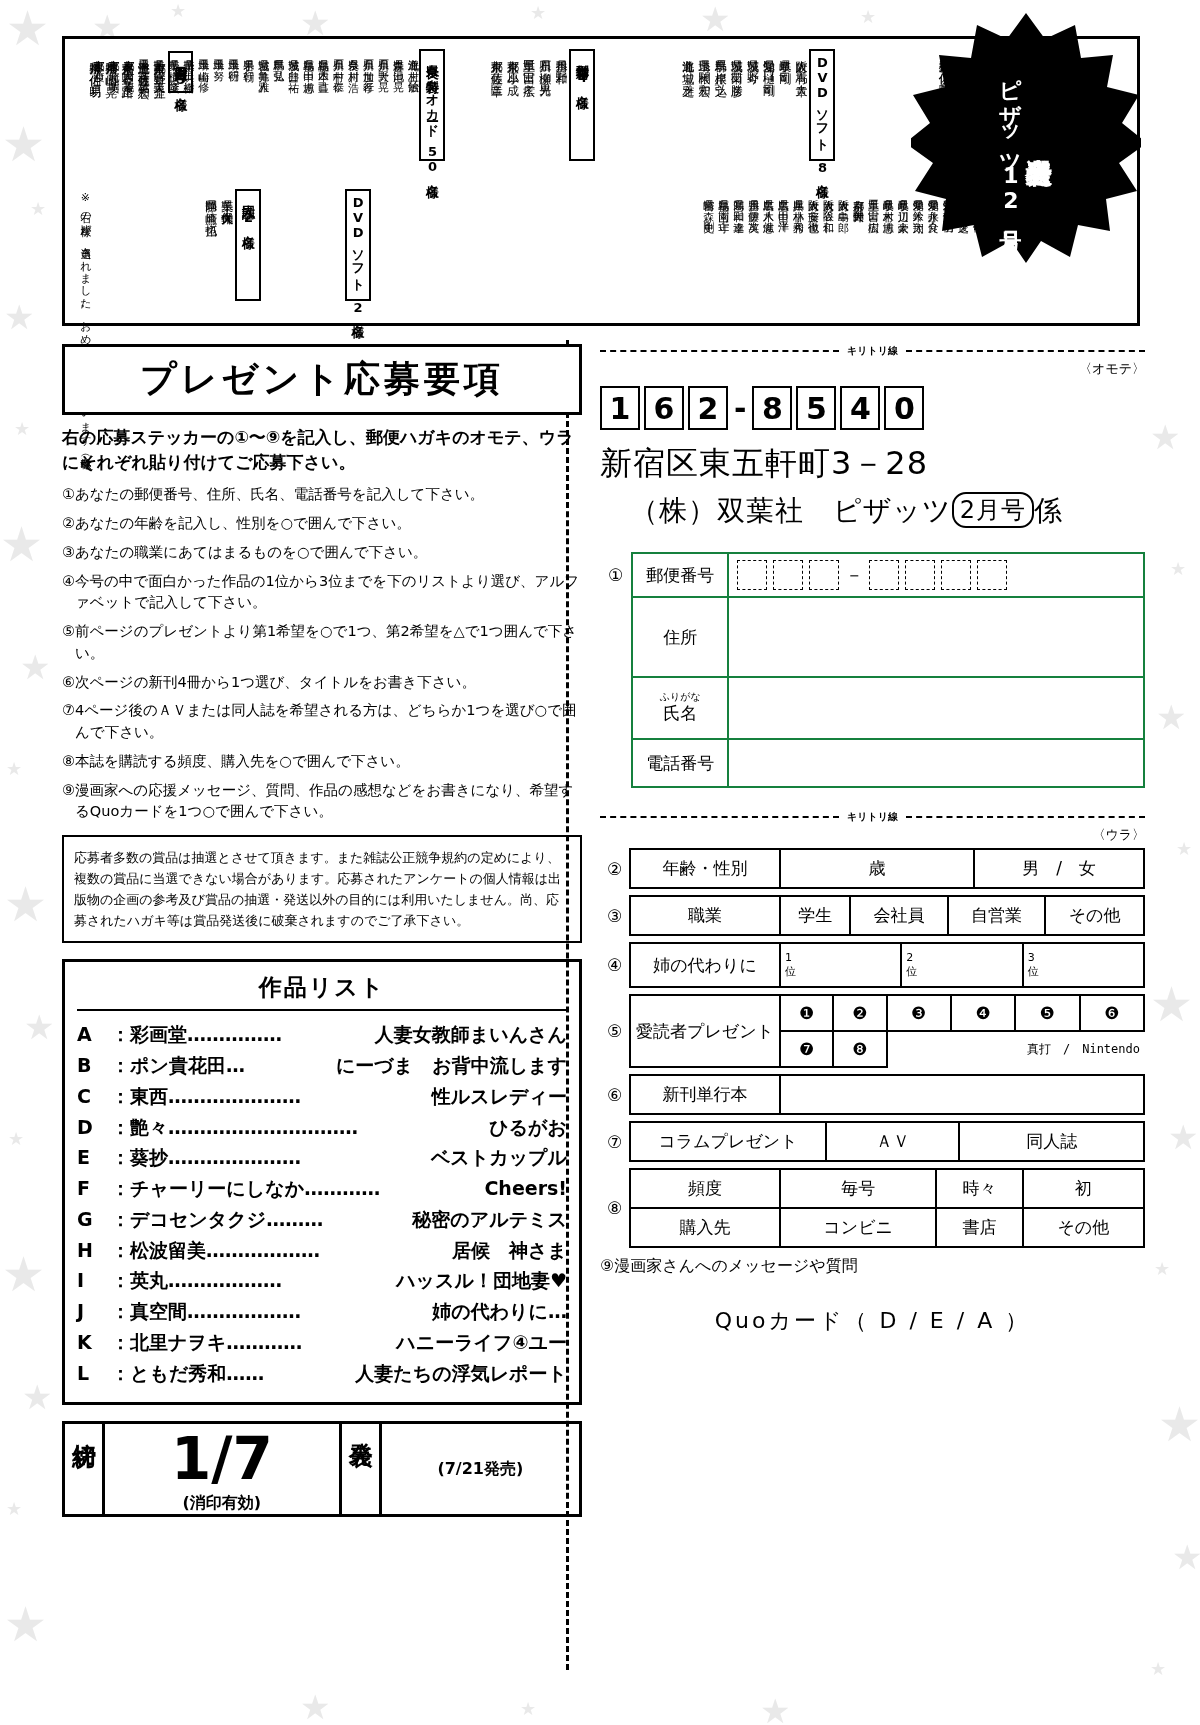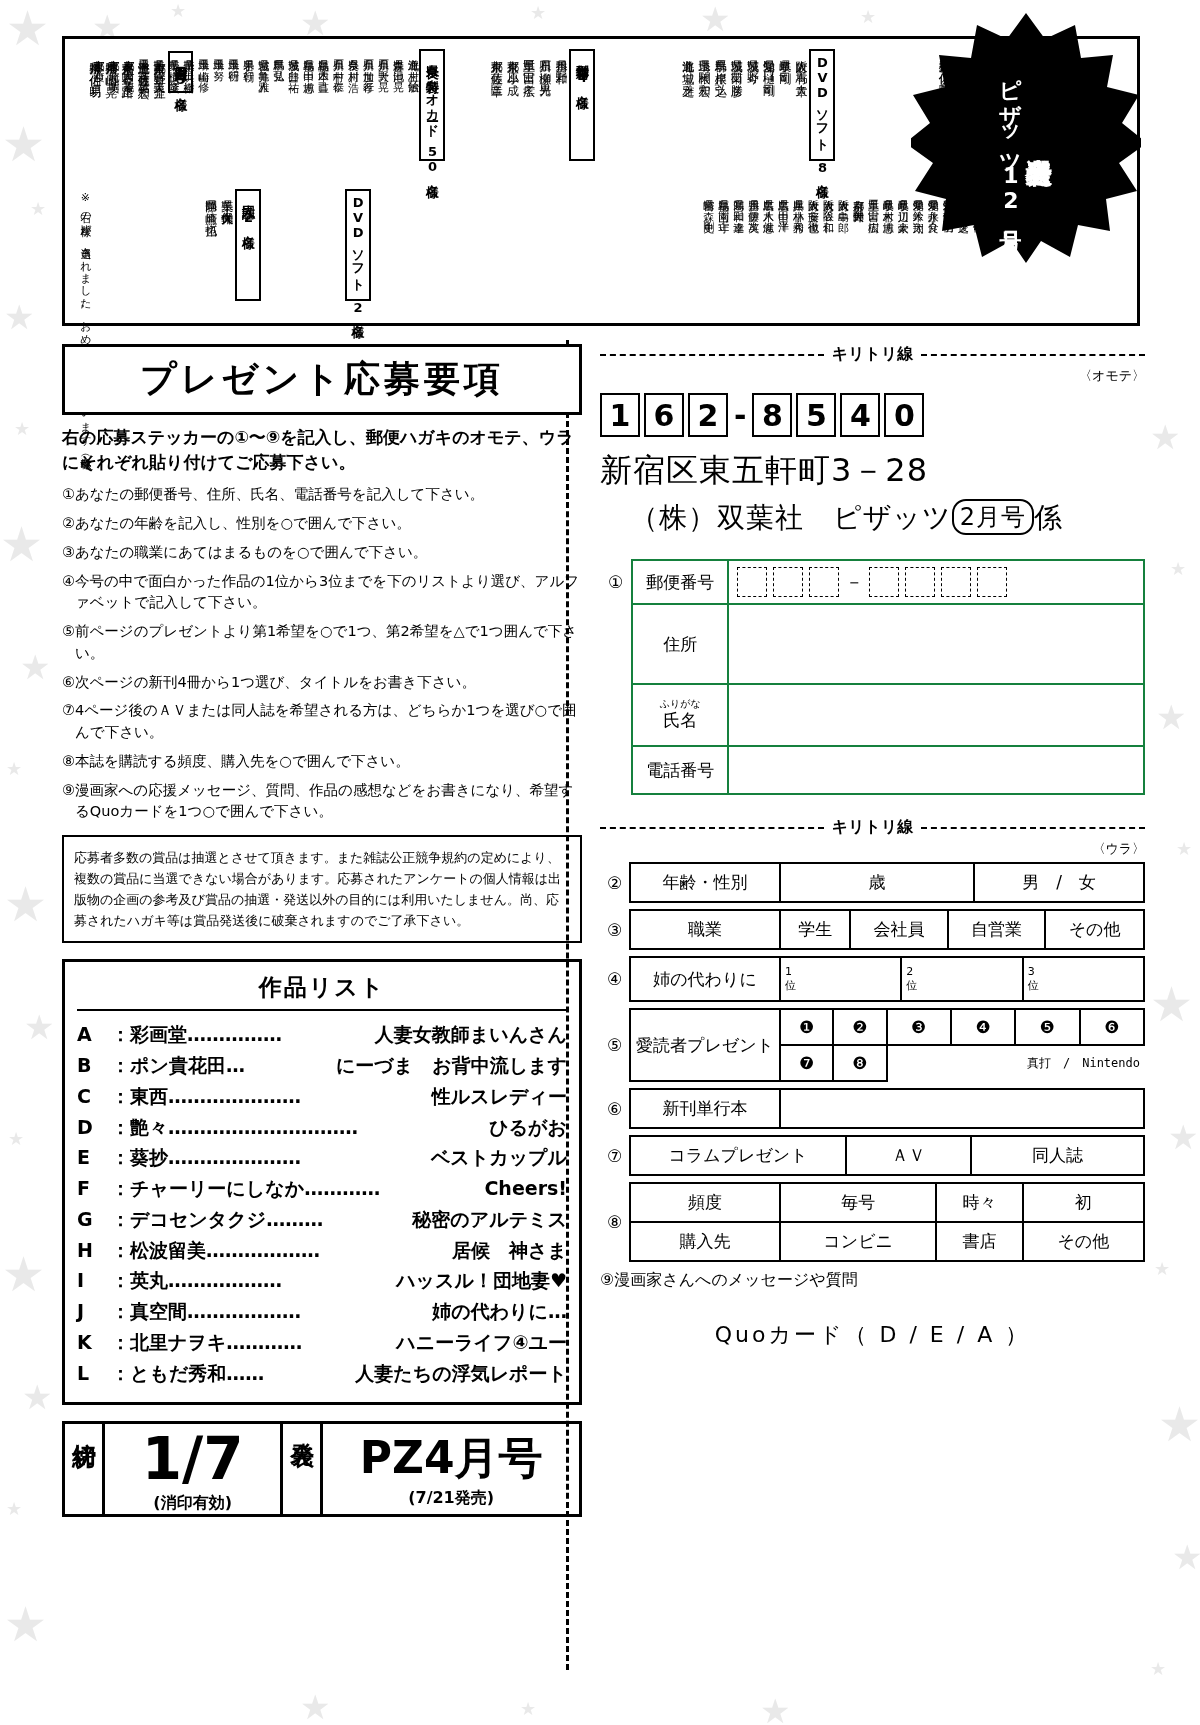--- a/index.html
+++ b/index.html
@@ -112,21 +112,21 @@
   }
   .dl-big { font-weight:bold; font-size:58px; padding:0 10px; }
   .dl-sub { font-size:16px; font-weight:bold; }
   .dl-stack { display:flex; flex-direction:column; align-items:center; justify-content:center; padding:0 8px;}
   .dl-sep { border-right:3px solid #000; }
 
   
   .right-col { position:absolute; left:600px; top:344px; width:545px; }
 
   .cut-line {
-    display:flex; align-items:center; gap:8px; font-size:16px; font-weight:bold;
+    display:flex; align-items:center; gap:8px; font-size:10px; font-weight:bold;
   }
   .cut-line .dashes { flex:1 1 auto; border-top:2px dashed #000; height:0; }
   .omote { text-align:right; font-size:13px; margin-top:2px; }
 
   .zip {
     margin-top:8px; display:flex; align-items:center; gap:4px;
   }
   .zipdigit {
     width:40px; height:44px; border:2px solid #000; display:flex;
     align-items:center; justify-content:center; font-size:30px; font-weight:bold;
@@ -479,21 +479,20 @@
     </div>
 
     <div class="deadline">
       <div class="dl-label">締切</div>
       <div class="dl-cell dl-stack dl-sep" style="flex:1 1 auto;">
         <div class="dl-big">1/7</div>
         <div class="dl-sub">(消印有効)</div>
       </div>
       <div class="dl-label">発表</div>
       <div class="dl-cell dl-stack" style="flex:1 1 auto;">
-        <div class="dl-big" style="font-size:44px;">PZ4月号</div>
         <div class="dl-sub">(7/21発売)</div>
       </div>
     </div>
   </div>
 
   <div class="right-col">
 
     <div class="cut-line">
       <span class="dashes"></span>
       <span>キリトリ線</span>
@@ -629,21 +628,21 @@
         <td style="width:150px;">新刊単行本</td>
         <td style="height:36px;"></td>
       </tr>
     </tbody>
       </table>
 
     <table class="mini" style="margin-top:6px;">
       <tbody>
           <tr>
         <td class="numcol" style="border:none;">⑦</td>
-        <td style="width:216px;">コラムプレゼント</td>
+        <td style="width:196px;">コラムプレゼント</td>
         <td>ＡＶ</td>
         <td>同人誌</td>
       </tr>
     </tbody>
       </table>
 
     <table class="mini" style="margin-top:6px;">
       <tbody>
           <tr>
         <td class="numcol" style="border:none;" rowspan="2">⑧</td>

